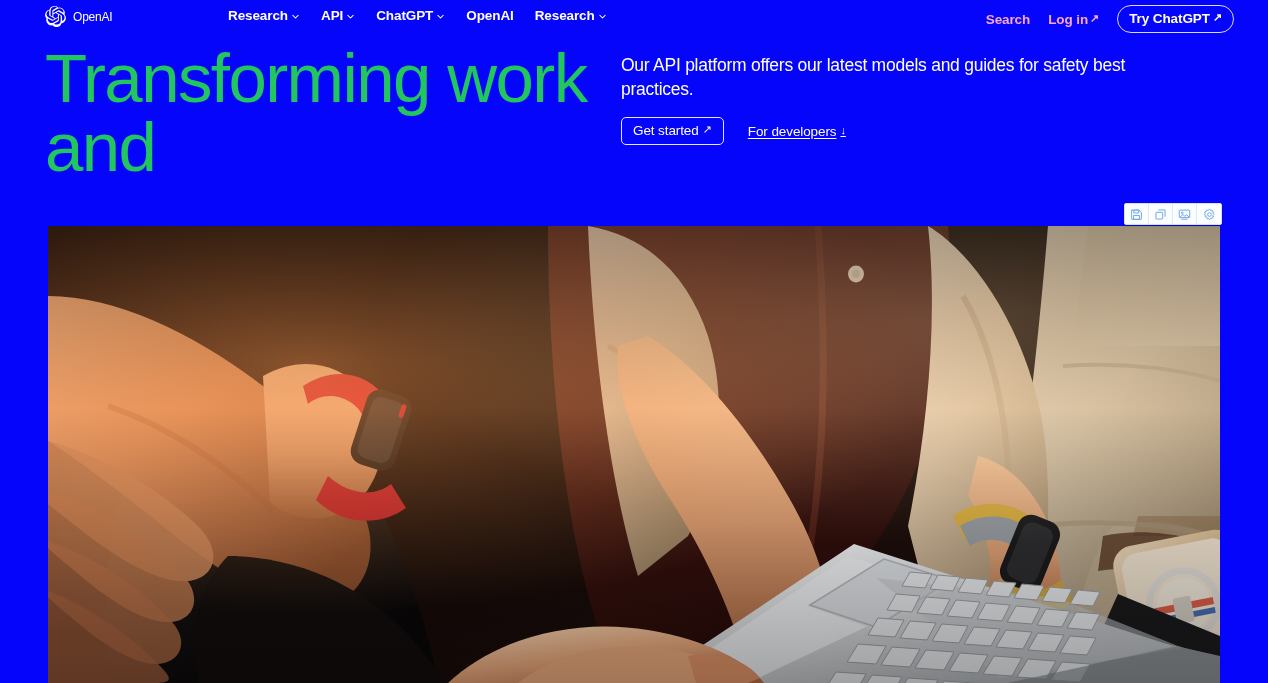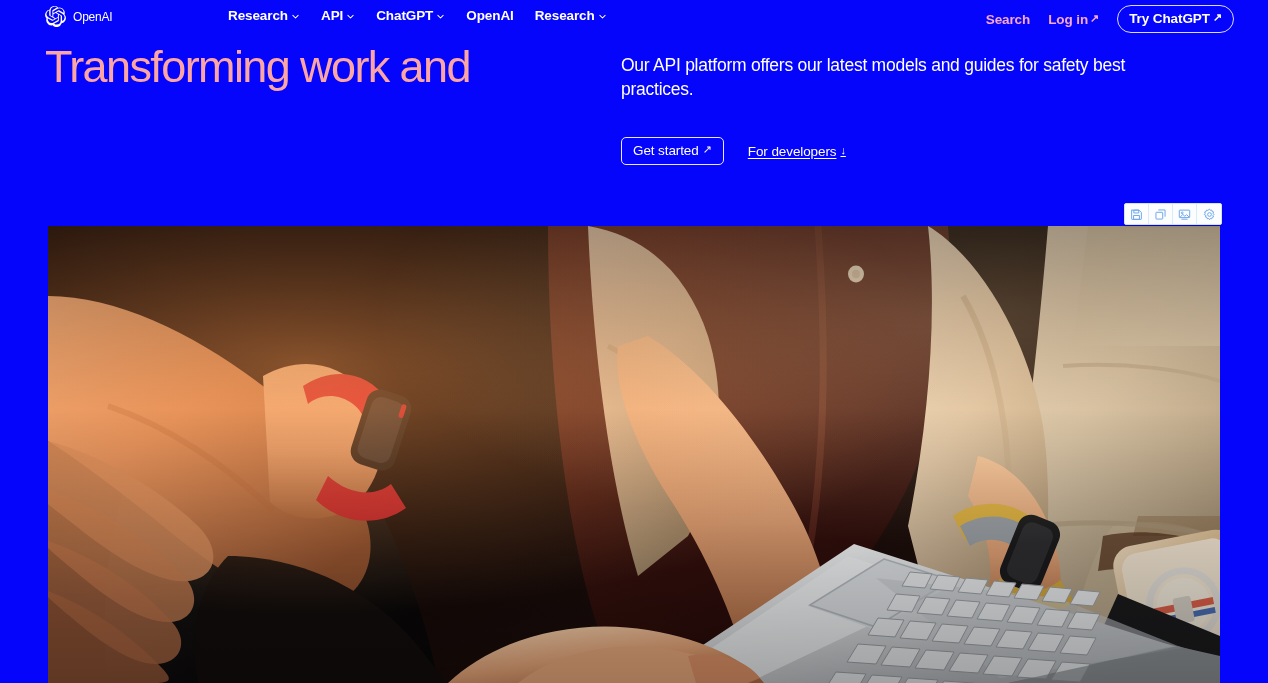--- a/index.html
+++ b/index.html
@@ -44,29 +44,29 @@
     border:1px solid rgba(255,255,255,.85); border-radius:14px;
     padding:5px 11px 6px 11px; color:#fff; font-size:13.5px; font-weight:700;
     display:flex; align-items:center; gap:3px; cursor:pointer; white-space:nowrap;
     background:transparent; letter-spacing:-0.1px;
   }
 
   
   .hero { position:absolute; top:44px; left:0; width:1268px; }
   .hero-title {
     position:absolute; left:45px; top:0;
-    color:#fca5a5; font-size:45px; line-height:1.0; font-weight:400;
+    color:#22c55e; font-size:69px; line-height:1.0; font-weight:400;
     letter-spacing:-1.6px; max-width:600px;
   }
   .hero-right { position:absolute; left:621px; top:10px; width:580px; }
   .hero-desc {
     color:#fff; font-size:17.5px; line-height:1.35; font-weight:400;
     letter-spacing:-0.25px; max-width:565px;
   }
-  .hero-actions { display:flex; align-items:center; gap:24px; margin-top:36px; }
+  .hero-actions { display:flex; align-items:center; gap:24px; margin-top:16px; }
   .btn-outline {
     border:1px solid rgba(255,255,255,.9); border-radius:5px;
     padding:5px 11px 6px 11px; color:#fff; font-size:13.5px; font-weight:500;
     display:inline-flex; align-items:center; gap:4px; background:transparent;
     cursor:pointer; letter-spacing:-0.1px; white-space:nowrap;
   }
   .link-underline {
     color:#fff; font-size:13.5px; font-weight:400; letter-spacing:-0.1px;
     text-decoration:underline; text-underline-offset:2px;
     display:inline-flex; align-items:center; gap:4px; cursor:pointer; white-space:nowrap;

